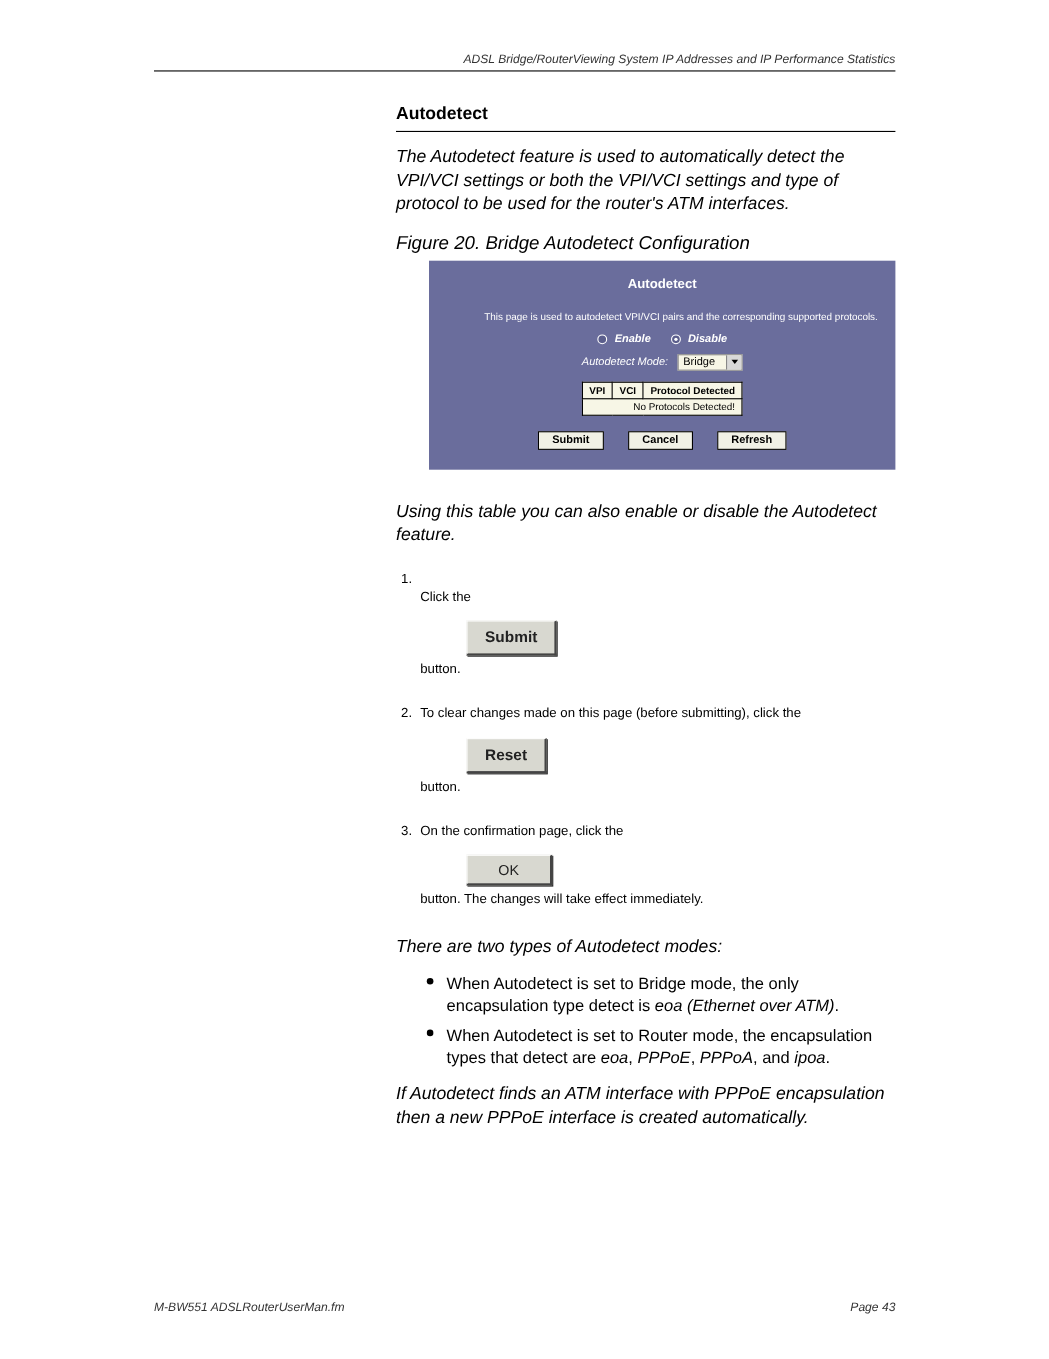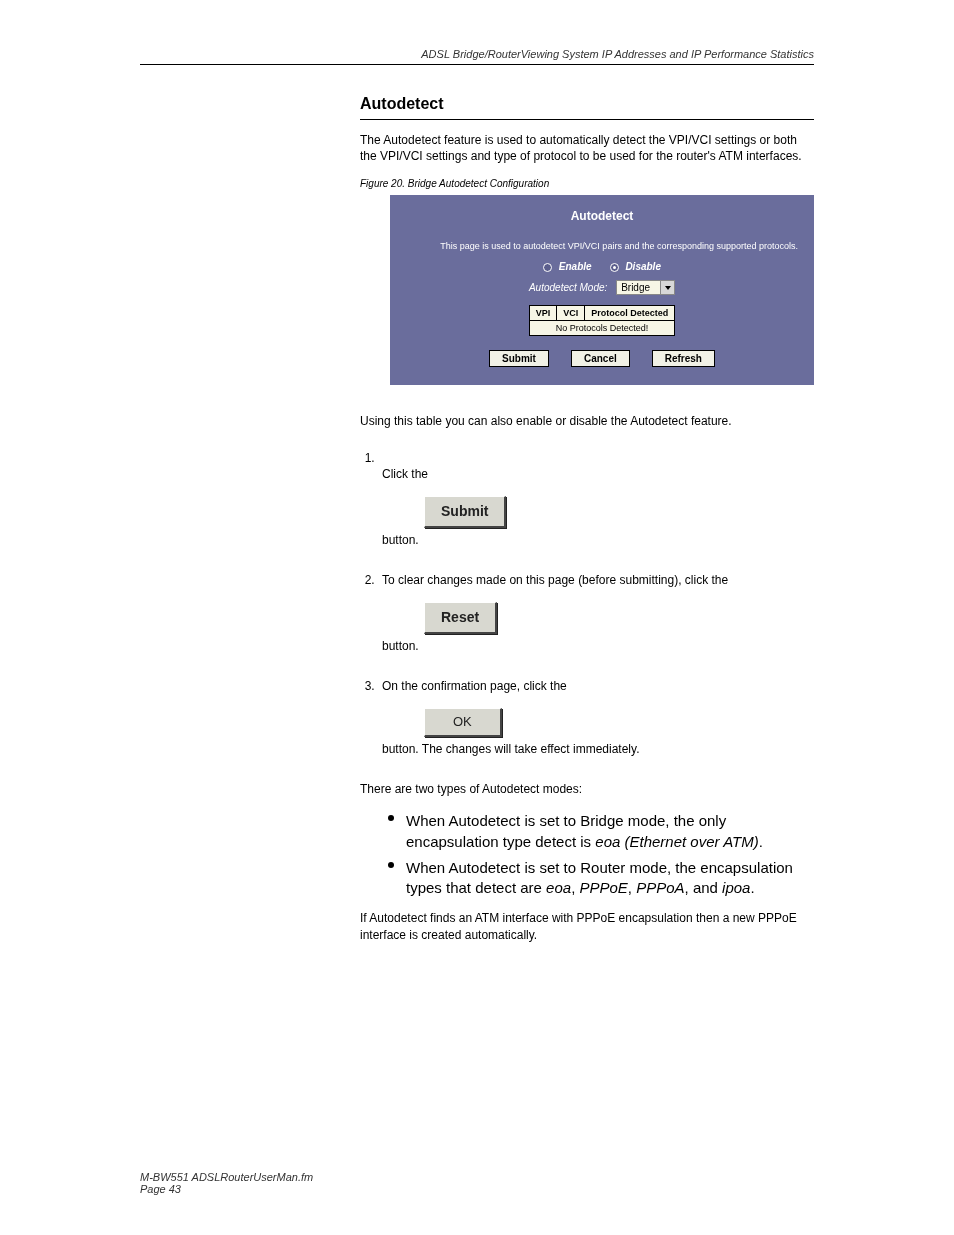--- a/index.html
+++ b/index.html
@@ -36,27 +36,28 @@
     margin-top: 36px;
     margin-bottom: 12px;
   }
   .section-title {
     font-size: 16px;
     font-weight: bold;
     margin-top: -30px;
     margin-bottom: 10px;
   }
   .para {
-    font-size: 12px;
+    font-size: 16px;
     line-height: 1.35;
     margin-top: 12px;
     margin-bottom: 12px;
+    font-style: italic;
   }
   .figcap {
-    font-size: 10px;
+    font-size: 17px;
     font-style: italic;
     margin-top: 14px;
     margin-bottom: 6px;
   }
 
   
   .autodetect-box {
     width: 424px;
     height: 190px;
     background: #6a6d9c;
@@ -140,21 +141,21 @@
   .ad-table {
     margin: 10px auto 0 auto;
     border-collapse: collapse;
     background: #f7f6e6;
     color: #000;
     font-size: 9px;
   }
   .ad-table th, .ad-table td {
     border: 1px solid #000;
     padding: 2px 6px;
-    text-align: center;
+    text-align: right;
   }
   .ad-table th { font-weight: bold; }
   .ad-btn-row {
     text-align: center;
     margin-top: 14px;
     display: flex;
     justify-content: center;
     gap: 22px;
   }
   .ad-btn {
@@ -220,21 +221,20 @@
   .footer {
     position: absolute;
     left: 140px;
     bottom: 40px;
     width: 674px;
     display: flex;
     justify-content: space-between;
     font-size: 11px;
     font-style: italic;
     color: #333;
-    flex-direction: column;
   }
 
   .btn-wrap { margin-top: 6px; margin-bottom: 4px; margin-left: 42px; }
 </style>
 </head>
 <body>
 
 <div class="page">
   <div class="header-bar">
     <span>ADSL Bridge/Router</span>

